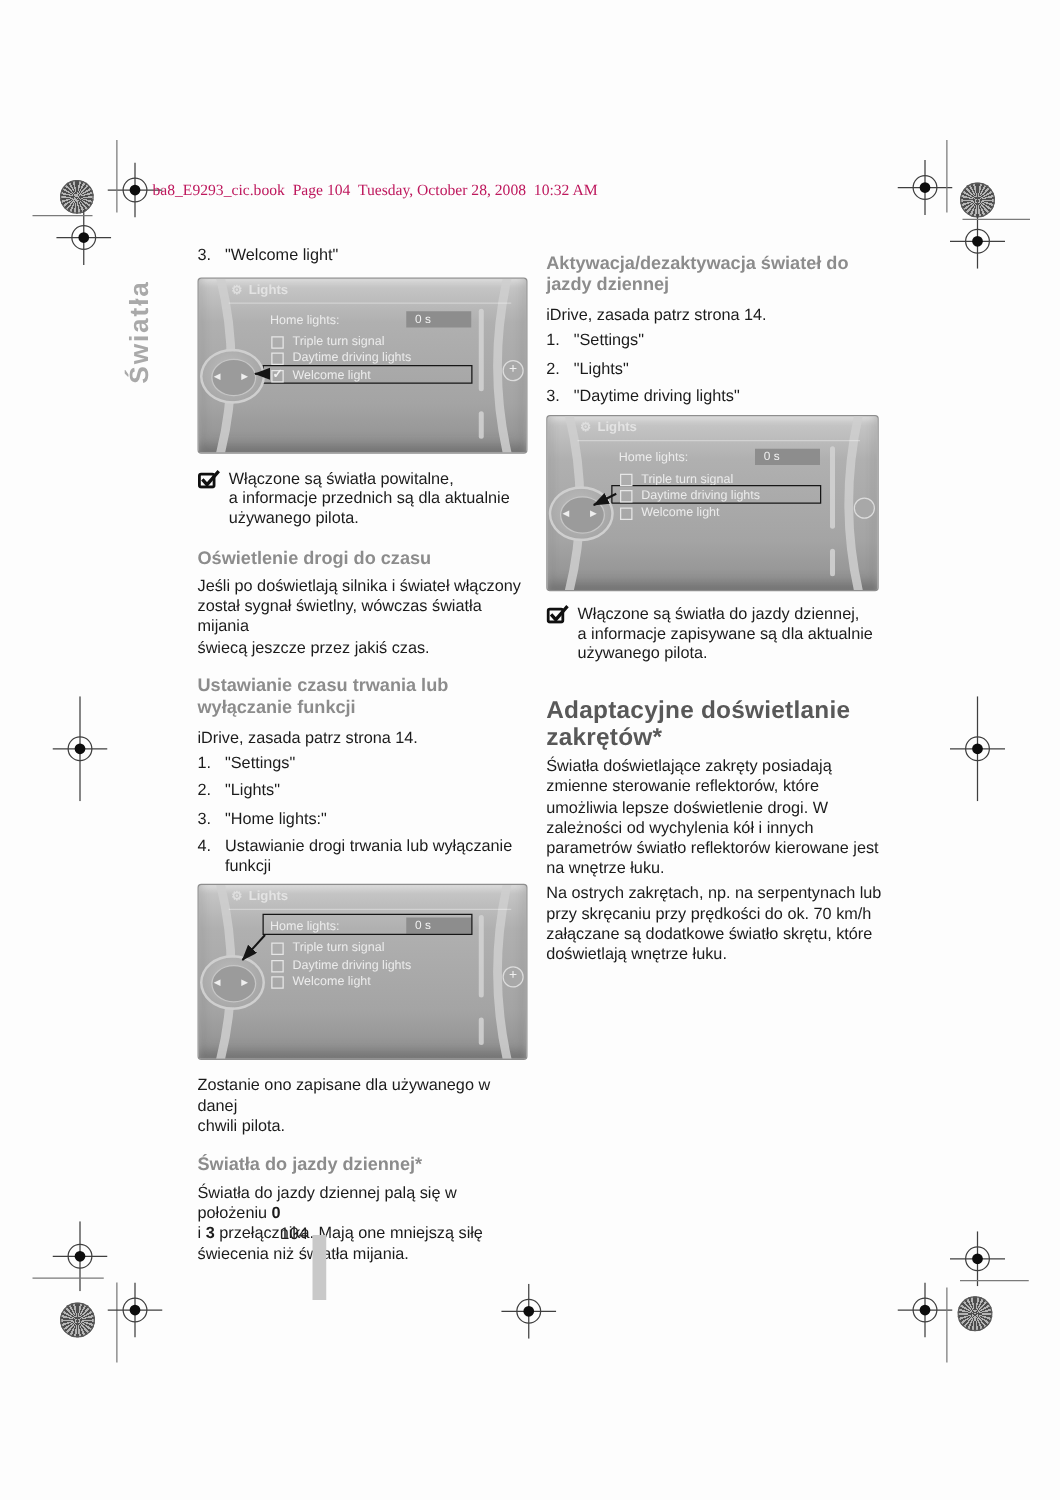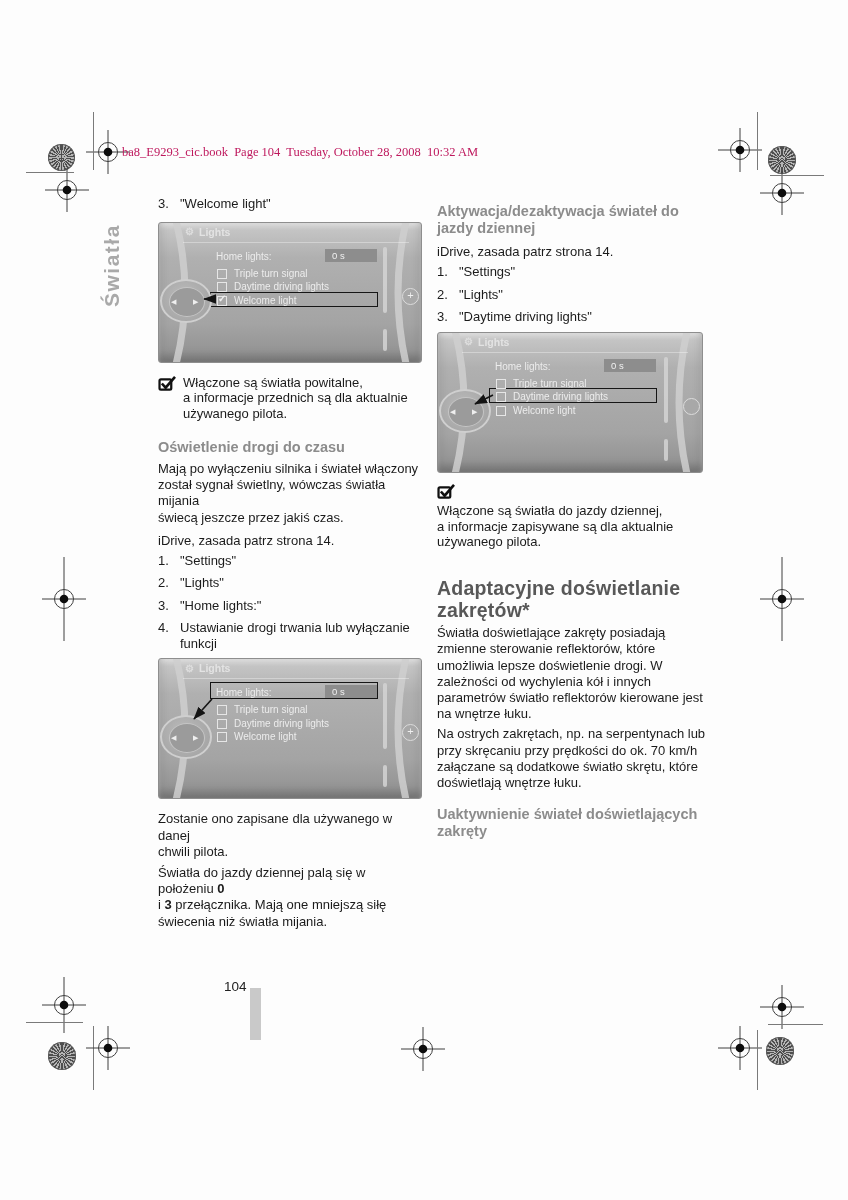--- a/index.html
+++ b/index.html
@@ -225,24 +225,26 @@
             <rect x="1.5" y="3.5" width="12.5" height="11" rx="1.5"></rect>
             <path d="M4,8 L8,12.5 L18,1"></path>
           </svg>
       </span>
       <span class="ntxt">Włączone są światła powitalne,
 a informacje przednich są dla aktualnie
 używanego pilota.</span>
     </div>
 
     <div class="h-gray" style="margin-top:17px;">Oświetlenie drogi do czasu</div>
-    <div class="body-txt" style="margin-top:5px;">Mają po wyłączeniu silnika i świateł włączony
+    <div class="body-txt" style="margin-top:5px;">Jeśli po doświetlają silnika i świateł włączony
 został sygnał świetlny, wówczas światła mijania
 świecą jeszcze przez jakiś czas.</div>
 
+    <div class="h-gray" style="margin-top:15px;">Ustawianie czasu trwania lub
+wyłączanie funkcji</div>
     <div class="body-txt" style="margin-top:7px;">iDrive, zasada patrz strona 14.</div>
     <div class="steps">
       <div class="step">
           <span class="n">1.</span>
           <span class="l">"Settings"</span>
         </div>
       <div class="step">
           <span class="n">2.</span>
           <span class="l">"Lights"</span>
         </div>
@@ -299,20 +301,21 @@
               <path d="M0,0 L8,3 L0,6 Z" fill="#141414"></path>
             </marker>
           </defs>
         <line x1="53" y1="40" x2="35" y2="60" marker-end="url(#ah2)"></line>
       </svg>
     </div>
 
     <div class="body-txt" style="margin-top:12px;">Zostanie ono zapisane dla używanego w danej
 chwili pilota.</div>
 
+    <div class="h-gray" style="margin-top:15px;">Światła do jazdy dziennej*</div>
     <div class="body-txt" style="margin-top:5px;">Światła do jazdy dziennej palą się w położeniu <b>0</b>
 i <b>3</b> przełącznika. Mają one mniejszą siłę
 świecenia niż światła mijania.</div>
   </div>
 
   <div class="rightcol">
 
     <div class="h-gray" style="margin-top:7px;">Aktywacja/dezaktywacja świateł do
 jazdy dziennej</div>
     <div class="body-txt" style="margin-top:7px;">iDrive, zasada patrz strona 14.</div>
@@ -370,21 +373,21 @@
       <svg class="arrow" width="264" height="139">
         <defs>
             <marker id="ah3" markerWidth="9" markerHeight="8" refX="7.5" refY="3" orient="auto">
               <path d="M0,0 L8,3 L0,6 Z" fill="#141414"></path>
             </marker>
           </defs>
         <line x1="55" y1="62" x2="37" y2="71" marker-end="url(#ah3)"></line>
       </svg>
     </div>
 
-    <div class="note" style="margin-top:10px;flex-direction:column;">
+    <div class="note" style="margin-top:10px;">
       <span class="nicon">
         <svg width="19" height="15" viewBox="0 0 20 16">
             <rect x="1.5" y="3.5" width="12.5" height="11" rx="1.5"></rect>
             <path d="M4,8 L8,12.5 L18,1"></path>
           </svg>
       </span>
       <span class="ntxt">Włączone są światła do jazdy dziennej,
 a informacje zapisywane są dla aktualnie
 używanego pilota.</span>
     </div>
@@ -396,20 +399,18 @@
 zmienne sterowanie reflektorów, które
 umożliwia lepsze doświetlenie drogi. W
 zależności od wychylenia kół i innych
 parametrów światło reflektorów kierowane jest
 na wnętrze łuku.</div>
     <div class="body-txt" style="margin-top:4px;">Na ostrych zakrętach, np. na serpentynach lub
 przy skręcaniu przy prędkości do ok. 70 km/h
 załączane są dodatkowe światło skrętu, które
 doświetlają wnętrze łuku.</div>
 
-    <div class="h-gray" style="margin-top:15px;">Uaktywnienie świateł doświetlających
-zakręty</div>
   </div>
 
   <div class="pagenum">104</div>
   <div class="pagebar"></div>
 
 </div>
 
 </body></html>

